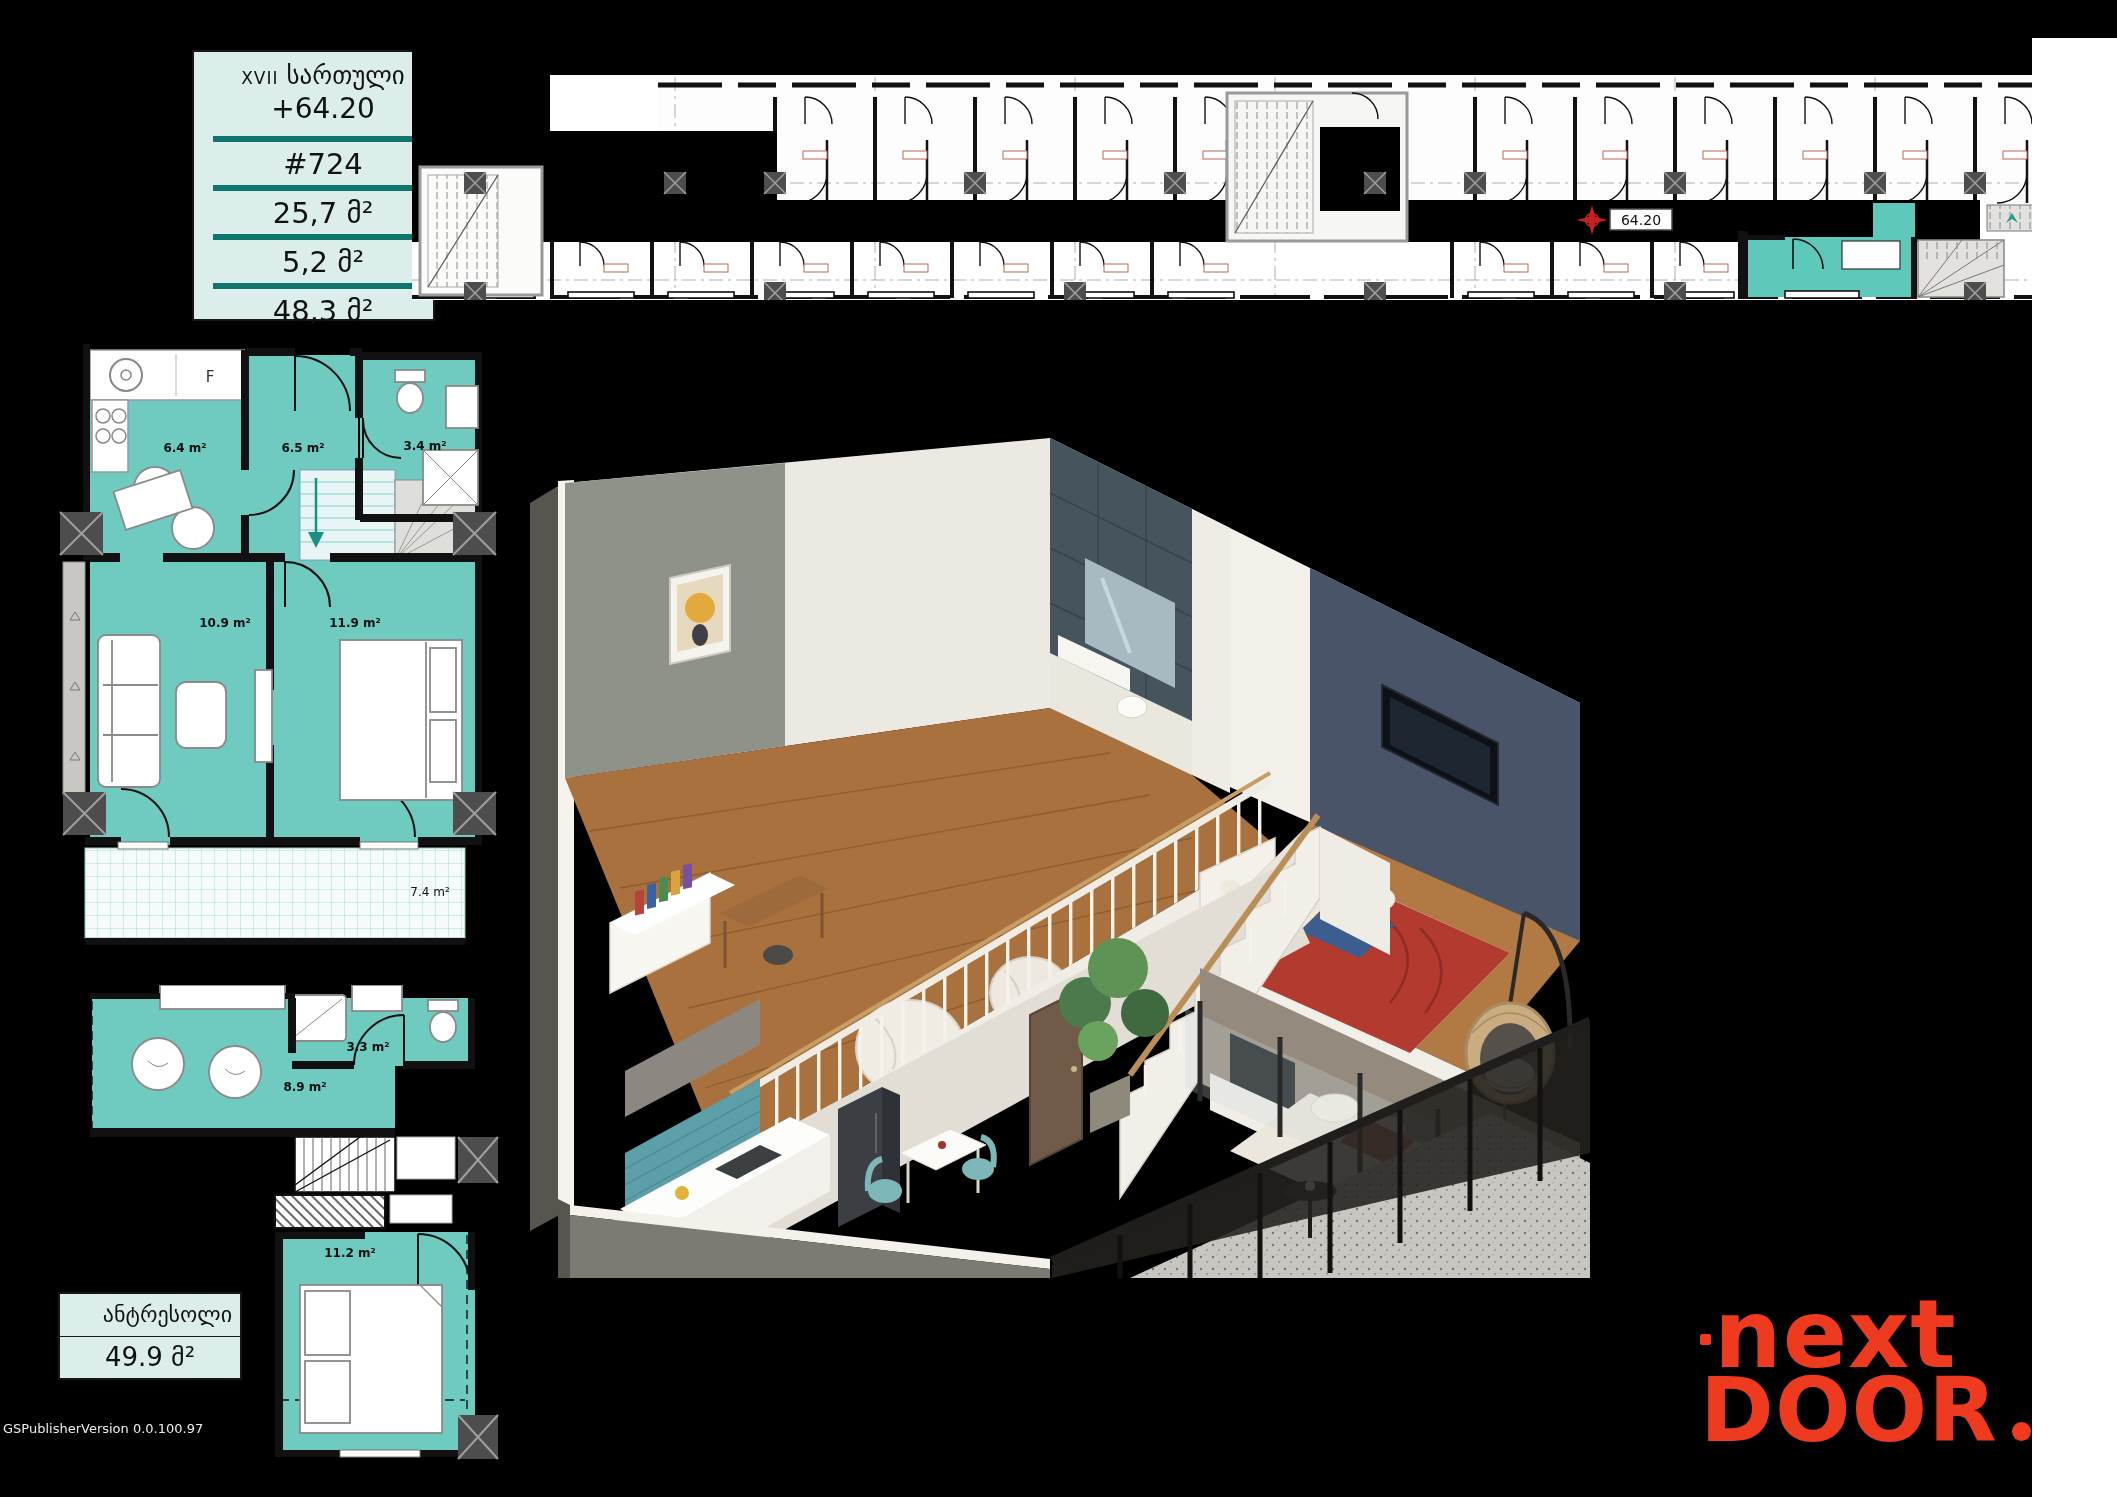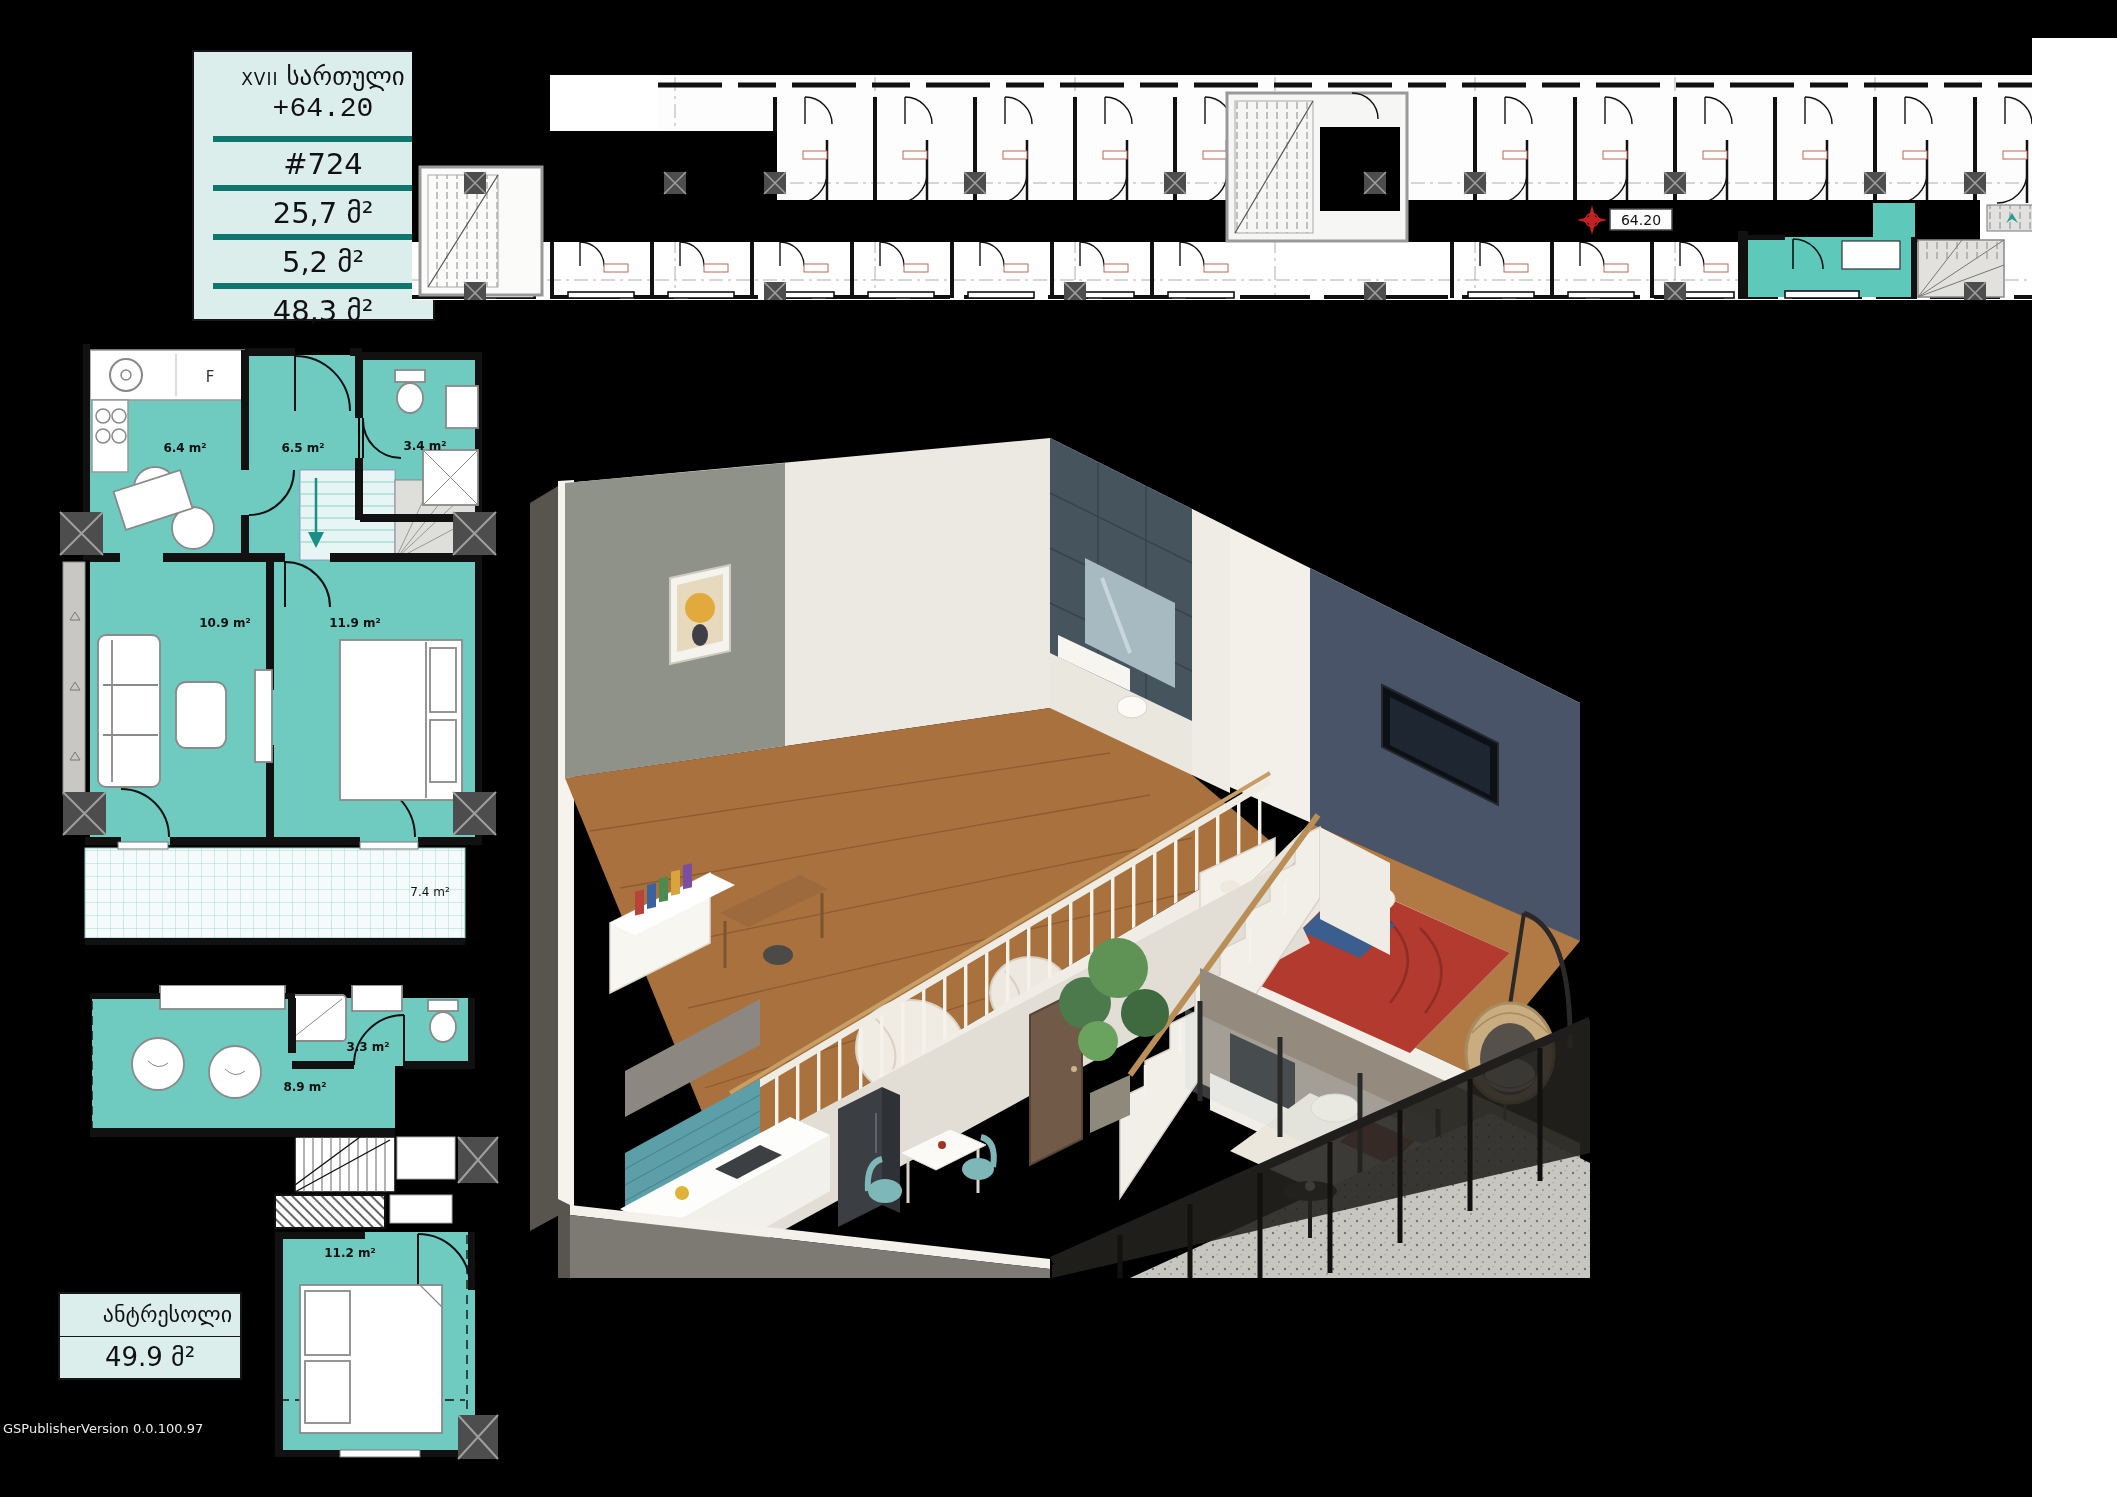--- a/index.html
+++ b/index.html
@@ -7,21 +7,21 @@
           font-family:"DejaVu Sans","Liberation Sans",sans-serif;color:#111;}
   .abs{position:absolute;}
   
   .info-table{left:192px;top:50px;width:220px;height:267px;background:#dceeec;
               border:2px solid #161616;display:flex;flex-direction:column;padding-left:19px;}
   .it-row{border-top:6px solid #0f766e;flex:0 0 auto;display:flex;align-items:center;justify-content:center;
           font-size:29px;color:#111;}
   .it-head{border-top:none;flex-direction:column;height:84px;justify-content:center;}
   .it-floor{font-size:25px;line-height:1.05;}
   .it-floor .xvii{font-size:17px;letter-spacing:1px;}
-  .it-elev{font-size:28px;margin-top:2px;font-family:Liberation Mono, monospace;}
+  .it-elev{font-size:28px;margin-top:2px;}
   .h45{height:43px;}
   
   .mezz-label{left:58px;top:1292px;width:180px;height:84px;background:#dceeec;border:2px solid #161616;
               display:flex;flex-direction:column;}
   .ml-r1{flex:1;display:flex;align-items:center;justify-content:center;font-size:22px;border-bottom:1.5px solid #161616;padding-left:35px;}
   .ml-r2{flex:1;display:flex;align-items:center;justify-content:center;font-size:26px;}
   
   .logo{left:1700px;top:1296px;width:340px;color:#ee3b1f;line-height:.82;}
   .logo-l1{font-size:95px;font-weight:800;letter-spacing:1px;position:relative;padding-left:14px;}
   .ndot{position:absolute;left:0px;top:38px;width:11px;height:11px;background:#ee3b1f;border-radius:2px;}
@@ -665,16 +665,25 @@
           <line x1="760" y1="851" x2="760" y2="925"></line>
         <line x1="830" y1="820" x2="830" y2="925"></line>
           <line x1="900" y1="789" x2="900" y2="920"></line>
         <line x1="970" y1="757" x2="970" y2="890"></line>
           <line x1="1040" y1="726" x2="1040" y2="858"></line>
         <line x1="1110" y1="695" x2="1110" y2="828"></line>
       </g>
     </g>
   </svg>
 
+  <div class="abs logo">
+    <div class="logo-l1">
+      <span class="ndot"></span>
+      <span>next</span>
+    </div>
+    <div class="logo-l2">
+      <span>DOOR</span><span class="ddot"></span>
+    </div>
+  </div>
 
   <div class="abs watermark">GSPublisherVersion 0.0.100.97</div>
 
 </div>
 
 </body></html>

